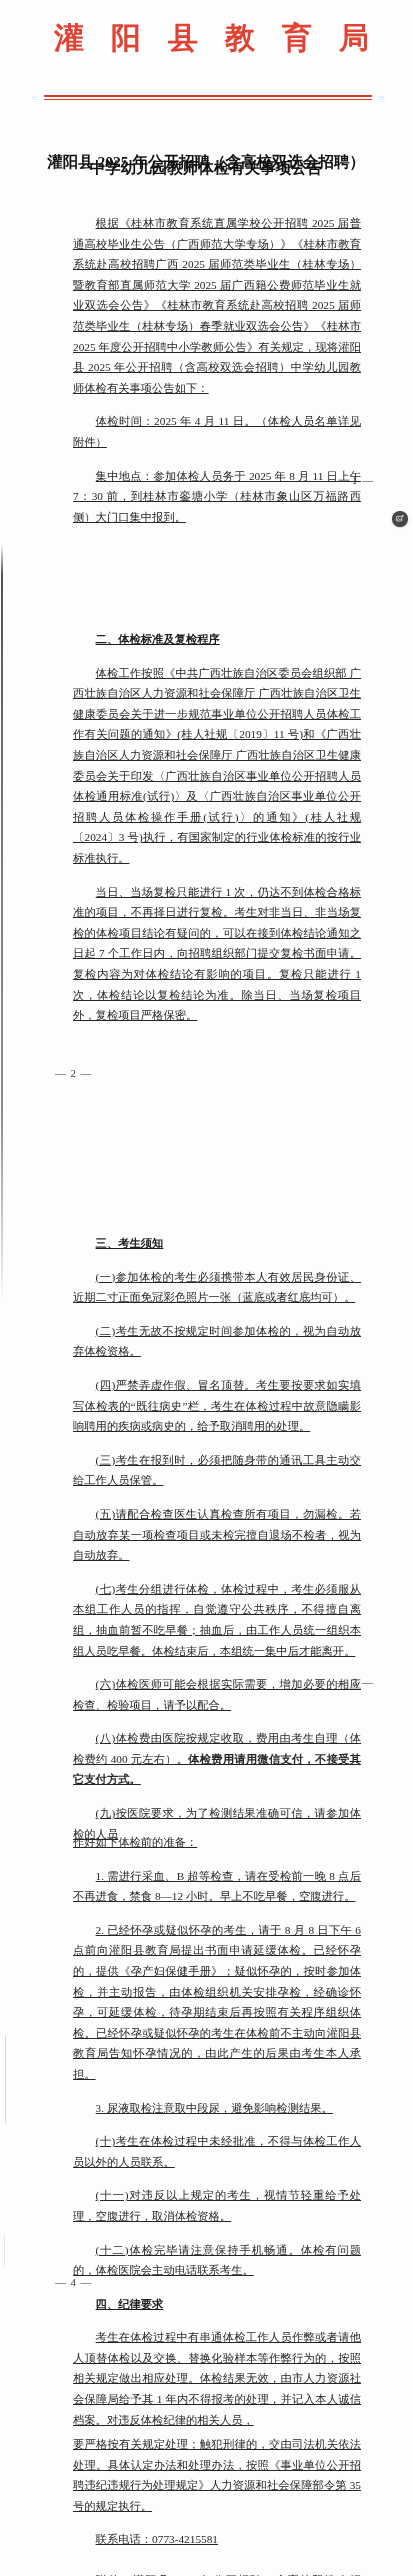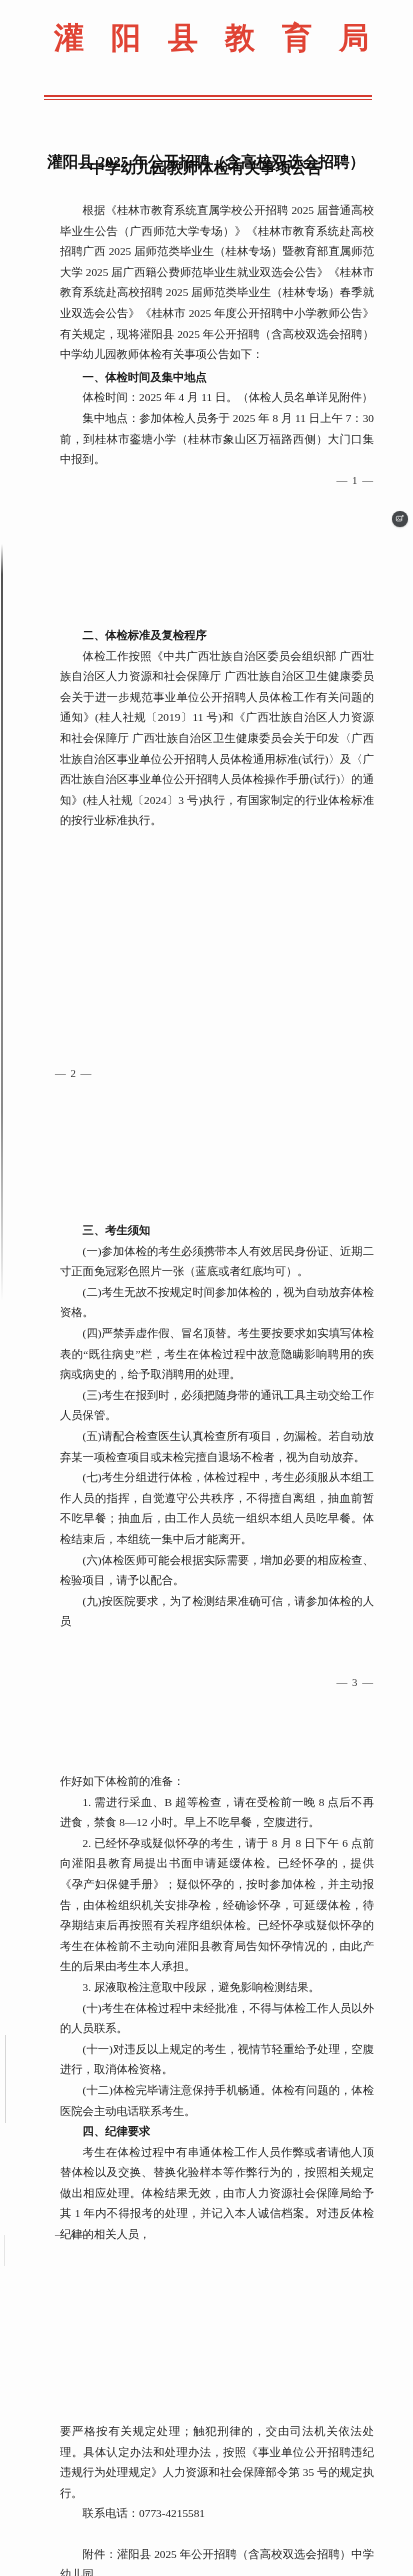--- a/index.html
+++ b/index.html
@@ -1,21 +1,21 @@
 <!DOCTYPE html>
 <html style="font-size:8.2px"><head>
 <meta charset="utf-8">
 <style>
   html,body{margin:0;padding:0;background:#fdfdfd;}
   #canvas{position:relative;width:413px;height:2928px;background:#fdfdfd;overflow:hidden;
           font-family:"Liberation Serif","DejaVu Serif",serif;color:#262626;}
   .page{position:absolute;left:0;width:413px;}
   .col{position:absolute;left:60px;width:314px;font-size:11.3px;line-height:20.6px;
        text-align:justify;text-justify:inter-ideograph;color:#262626;}
-  .col p{margin:0;}
+  .col p{margin:13px;text-decoration:underline;}
   .indent{text-indent:2em;}
   .noindent{text-indent:0;}
   .heading{font-family:"Liberation Sans","DejaVu Sans",sans-serif;font-weight:bold;
            color:#1d1d1d;text-indent:2em;}
   .bold-sans{font-family:"Liberation Sans","DejaVu Sans",sans-serif;font-weight:bold;}
   
   .agency{position:absolute;top:20.6px;left:54px;white-space:nowrap;
           font-size:30px;font-weight:bold;color:#e04334;letter-spacing:27px;line-height:34px;}
   .red-rule{position:absolute;top:95px;left:44px;width:328px;height:1.5px;
             border-top:2.1px solid #d63b2f;border-bottom:1px solid #d63b2f;}
@@ -42,52 +42,53 @@
 <div id="canvas">
 
   <div class="page" style="top:0;height:577px;">
     <div class="agency">灌阳县教育局</div>
     <div class="red-rule"></div>
     <div class="doc-title" style="top:150px;">灌阳县 2025 年公开招聘（含高校双选会招聘）</div>
     <div class="doc-title" style="top:156px;">中学幼儿园教师体检有关事项公告</div>
 
     <div class="col" style="top:200px;">
       <p class="indent">根据《桂林市教育系统直属学校公开招聘 2025 届普通高校毕业生公告（广西师范大学专场）》《桂林市教育系统赴高校招聘广西 2025 届师范类毕业生（桂林专场）暨教育部直属师范大学 2025 届广西籍公费师范毕业生就业双选会公告》《桂林市教育系统赴高校招聘 2025 届师范类毕业生（桂林专场）春季就业双选会公告》《桂林市 2025 年度公开招聘中小学教师公告》有关规定，现将灌阳县 2025 年公开招聘（含高校双选会招聘）中学幼儿园教师体检有关事项公告如下：</p>
-      <p class="heading" style="margin-top:2.1px;">一、体检时间及集中地点</p>
       <p class="indent">体检时间：2025 年 4 月 11 日。（体检人员名单详见附件）</p>
       <p class="indent">集中地点：参加体检人员务于 2025 年 8 月 11 日上午 7：30 前，到桂林市銮塘小学（桂林市象山区万福路西侧）大门口集中报到。</p>
     </div>
 
     <div class="pagenum right" style="top:474px;">— 1 —</div>
   </div>
 
   <div class="page" style="top:577px;height:580px;">
-    <div class="col" style="top:48px;">
+    <div class="col" style="top:39px;">
       <p class="heading">二、体检标准及复检程序</p>
       <p class="indent">体检工作按照《中共广西壮族自治区委员会组织部 广西壮族自治区人力资源和社会保障厅 广西壮族自治区卫生健康委员会关于进一步规范事业单位公开招聘人员体检工作有关问题的通知》(桂人社规〔2019〕11 号)和《广西壮族自治区人力资源和社会保障厅 广西壮族自治区卫生健康委员会关于印发〈广西壮族自治区事业单位公开招聘人员体检通用标准(试行)〉及〈广西壮族自治区事业单位公开招聘人员体检操作手册(试行)〉的通知》(桂人社规〔2024〕3 号)执行，有国家制定的行业体检标准的按行业标准执行。</p>
+      <p class="indent">当日、当场复检只能进行 1 次，仍达不到体检合格标准的项目，不再择日进行复检。考生对非当日、非当场复检的体检项目结论有疑问的，可以在接到体检结论通知之日起 7 个工作日内，向招聘组织部门提交复检书面申请。复检内容为对体检结论有影响的项目。复检只能进行 1 次，体检结论以复检结论为准。除当日、当场复检项目外，复检项目严格保密。</p>
     </div>
     <div class="pagenum left" style="top:490px;">— 2 —</div>
   </div>
 
   <div class="page" style="top:1157px;height:577px;">
     <div class="col" style="top:63px;">
       <p class="heading">三、考生须知</p>
       <p class="indent">(一)参加体检的考生必须携带本人有效居民身份证、近期二寸正面免冠彩色照片一张（蓝底或者红底均可）。</p>
       <p class="indent">(二)考生无故不按规定时间参加体检的，视为自动放弃体检资格。</p>
       <p class="indent">(四)严禁弄虚作假、冒名顶替。考生要按要求如实填写体检表的“既往病史”栏，考生在体检过程中故意隐瞒影响聘用的疾病或病史的，给予取消聘用的处理。</p>
       <p class="indent">(三)考生在报到时，必须把随身带的通讯工具主动交给工作人员保管。</p>
       <p class="indent">(五)请配合检查医生认真检查所有项目，勿漏检。若自动放弃某一项检查项目或未检完擅自退场不检者，视为自动放弃。</p>
       <p class="indent">(七)考生分组进行体检，体检过程中，考生必须服从本组工作人员的指挥，自觉遵守公共秩序，不得擅自离组，抽血前暂不吃早餐；抽血后，由工作人员统一组织本组人员吃早餐。体检结束后，本组统一集中后才能离开。</p>
       <p class="indent">(六)体检医师可能会根据实际需要，增加必要的相应检查、检验项目，请予以配合。</p>
+      <p class="indent"><span>(八)体检费由医院按规定收取，费用由考生自理（体检费约 400 元左右）。</span><span class="bold-sans">体检费用请用微信支付，不接受其它支付方式。</span></p>
       <p class="indent">(九)按医院要求，为了检测结果准确可信，请参加体检的人员</p>
     </div>
     <div class="pagenum right" style="top:519px;">— 3 —</div>
   </div>
 
-  <div class="page" style="top:1686px;height:580px;">
+  <div class="page" style="top:1734px;height:580px;">
     <div class="col" style="top:85px;">
       <p class="noindent">作好如下体检前的准备：</p>
       <p class="indent">1. 需进行采血、B 超等检查，请在受检前一晚 8 点后不再进食，禁食 8—12 小时。早上不吃早餐，空腹进行。</p>
       <p class="indent">2. 已经怀孕或疑似怀孕的考生，请于 8 月 8 日下午 6 点前向灌阳县教育局提出书面申请延缓体检。已经怀孕的，提供《孕产妇保健手册》；疑似怀孕的，按时参加体检，并主动报告，由体检组织机关安排孕检，经确诊怀孕，可延缓体检，待孕期结束后再按照有关程序组织体检。已经怀孕或疑似怀孕的考生在体检前不主动向灌阳县教育局告知怀孕情况的，由此产生的后果由考生本人承担。</p>
       <p class="indent">3. 尿液取检注意取中段尿，避免影响检测结果。</p>
       <p class="indent">(十)考生在体检过程中未经批准，不得与体检工作人员以外的人员联系。</p>
       <p class="indent">(十一)对违反以上规定的考生，视情节轻重给予处理，空腹进行，取消体检资格。</p>
       <p class="indent">(十二)体检完毕请注意保持手机畅通。体检有问题的，体检医院会主动电话联系考生。</p>
       <p class="heading">四、纪律要求</p>
       <p class="indent">考生在体检过程中有串通体检工作人员作弊或者请他人顶替体检以及交换、替换化验样本等作弊行为的，按照相关规定做出相应处理。体检结果无效，由市人力资源社会保障局给予其 1 年内不得报考的处理，并记入本人诚信档案。对违反体检纪律的相关人员，</p>

